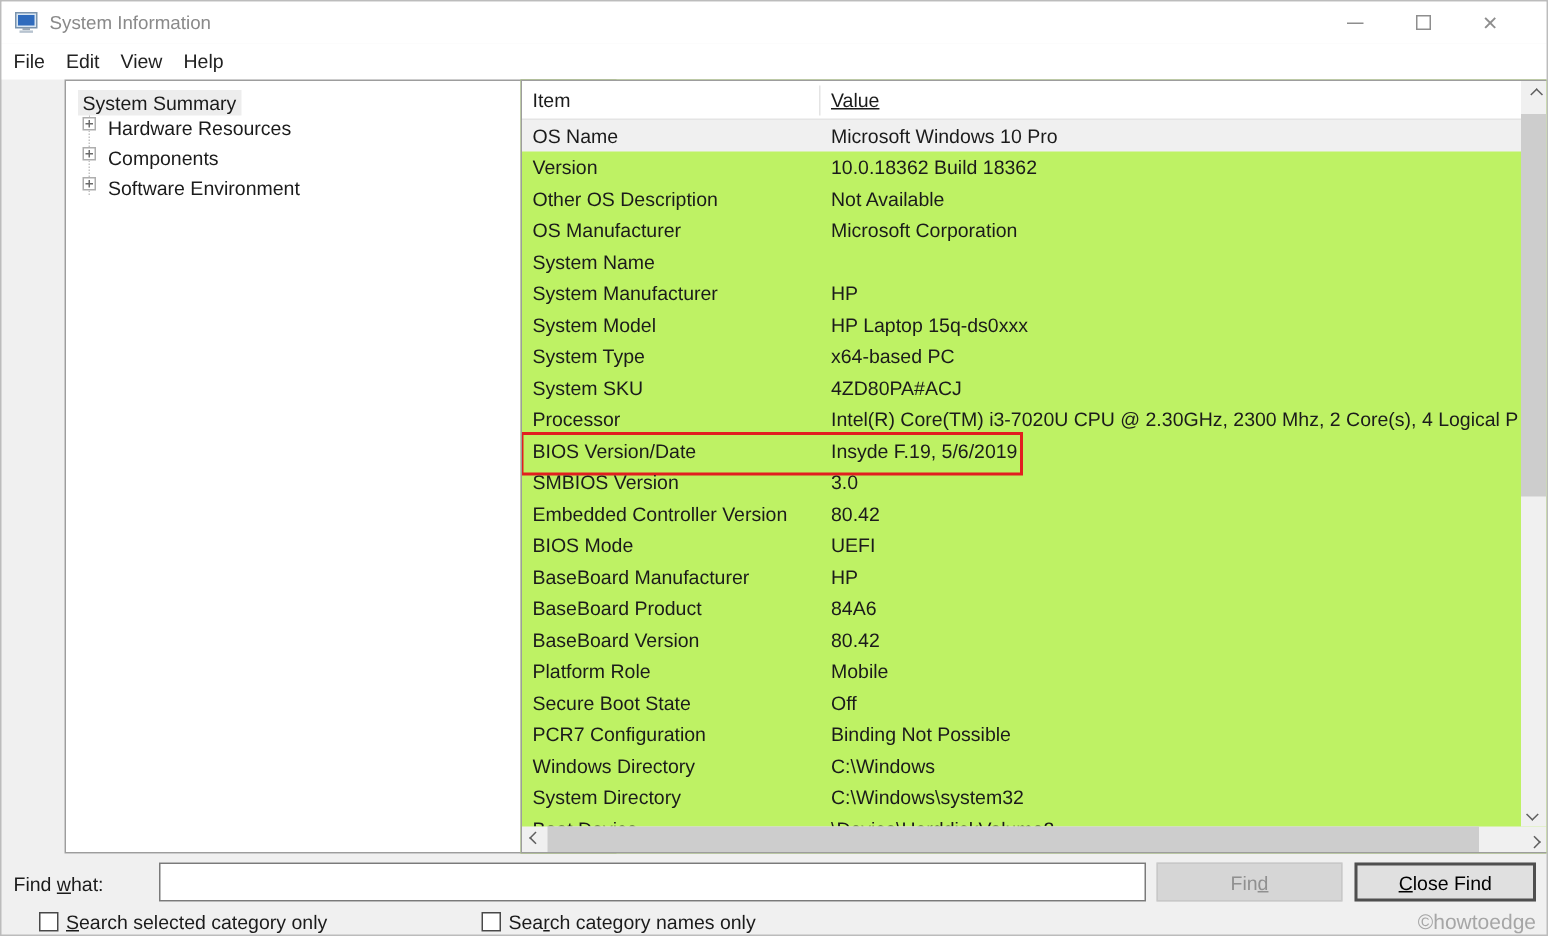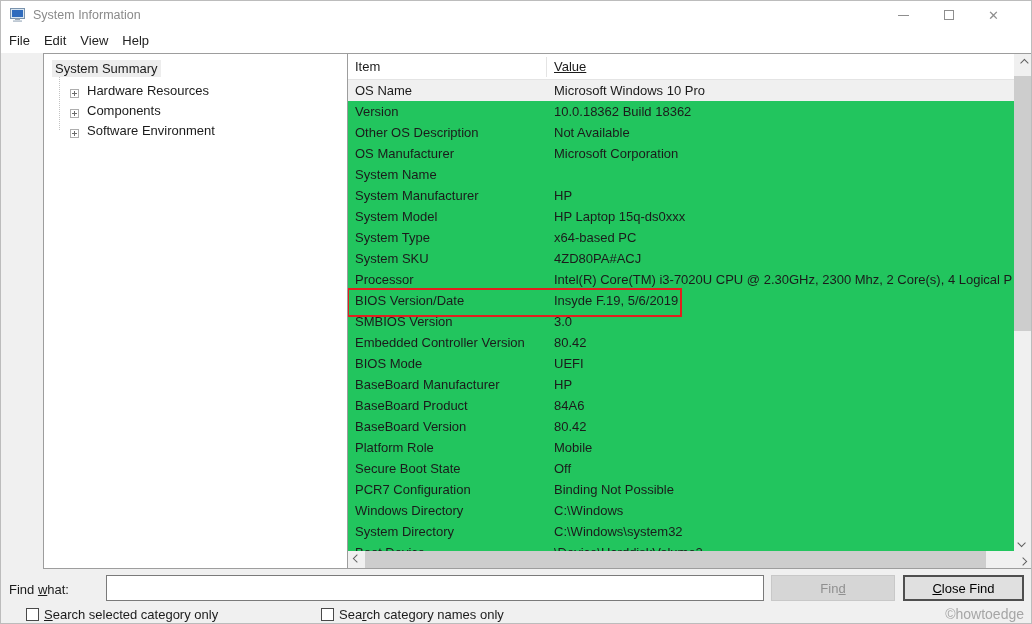--- a/index.html
+++ b/index.html
@@ -20,27 +20,27 @@
   .glyph-close { font-size:13px; line-height:1; color:#8e8e8e; }
   
   .menubar { position:absolute; top:28px; left:0; right:0; height:24px; background:#fff; display:flex; align-items:center; padding-left:1px; }
   .menu-item { padding:3px 7px 4px 7px; font-size:13px; color:#222; }
   
   .tree-panel { position:absolute; left:6px; top:52px; width:368px; height:516px; background:#fff; border:1px solid #9d9d9d; padding-top:4px;margin-left:36px; }
   .tree-root-row { height:20px; display:flex; align-items:center; padding-left:8px; position:relative; z-index:1; }
   .tree-root-label { background:#ededed; padding:1px 3px; white-space:nowrap; }
   .tree-dotline { position:absolute; left:15px; top:22px; height:54px; border-left:1px dotted #c3c3c3; z-index:0; }
   .tree-kids { position:relative; z-index:1; }
-  .tree-item { height:20px; display:flex; align-items:flex-end; padding-left:26px; }
+  .tree-item { height:20px; display:flex; align-items:flex-start; padding-left:11px; }
   .expand-box { position:relative; width:9px; height:9px; border:1px solid #aeaeae; background:#fff; flex:none; margin-right:8px; }
   .expand-box::before { content:""; position:absolute; left:1px; top:3px; width:5px; height:1px; background:#6b6b6b; }
   .expand-box::after  { content:""; position:absolute; left:3px; top:1px; width:1px; height:5px; background:#6b6b6b; }
   .tree-label { white-space:nowrap; }
 
-  .table-panel { position:absolute; left:346px; top:52px; width:685px; height:516px; background:#22c55e; border:1px solid #9d9d9d; }
+  .table-panel { position:absolute; left:346px; top:52px; width:685px; height:516px; background:#bef264; border:1px solid #9d9d9d; }
   .thead { position:absolute; top:0; left:0; right:17px; height:26px; background:#fff; border-bottom:1px solid #e4e4e4; }
   .th-item  { position:absolute; left:7px;  top:5px; color:#1b1b1b; }
   .th-value { position:absolute; left:206px; top:5px; color:#1b1b1b;text-decoration:underline; }
   .th-divider { position:absolute; left:198px; top:3px; height:20px; width:1px; background:#e4e4e4; }
   .tbody { position:absolute; top:26px; left:0; right:17px; bottom:17px; overflow:hidden; }
   .row { position:relative; height:21px; line-height:21px; white-space:nowrap; }
   .row .c-item  { position:absolute; left:7px; right:486px; overflow:hidden; }
   .row .c-value { position:absolute; left:206px; right:2px; overflow:hidden; }
   .row.selected { background:#f0f0f0; }
   .row.highlighted::after { content:""; position:absolute; left:-1px; top:-2px; width:331px; height:25px; border:2px solid #e21f1f; pointer-events:none; }

